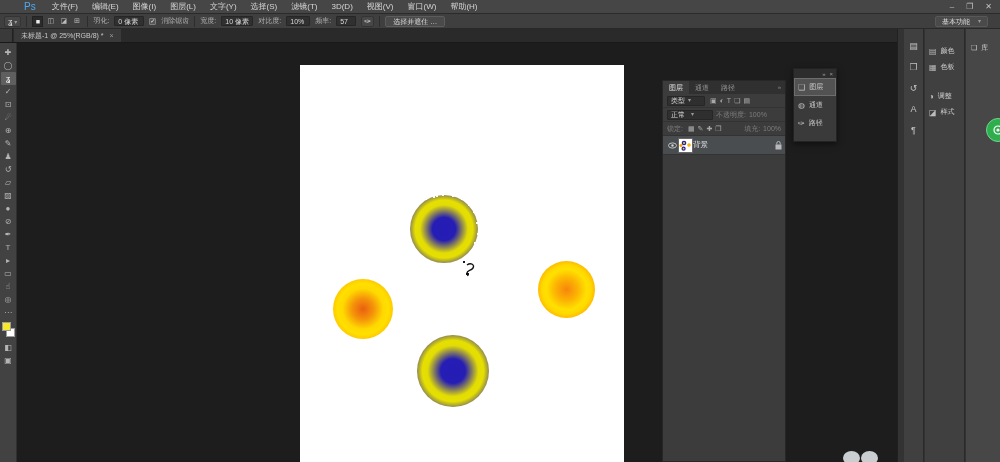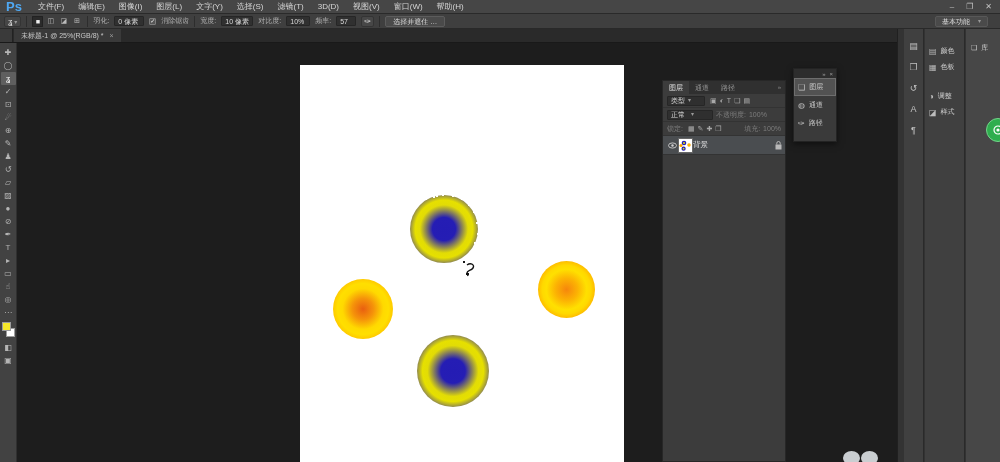--- a/index.html
+++ b/index.html
@@ -2,21 +2,21 @@
 <html><head>
 <meta charset="utf-8">
 <style>
   *{box-sizing:border-box;margin:0;padding:0;}
   html,body{width:1000px;height:462px;overflow:hidden;background:#1d1d1d;}
   body{font-family:"Liberation Sans","DejaVu Sans",sans-serif;-webkit-font-smoothing:antialiased;}
   #app{position:relative;width:1000px;height:462px;overflow:hidden;background:#1d1d1d;color:#ccc;}
 
   
   .menubar{position:absolute;left:0;top:0;width:1000px;height:14px;background:#464646;display:flex;align-items:center;border-bottom:1px solid #2a2a2a;}
-  .ps-logo{color:#4fa8f2;font-weight:bold;font-size:13px;margin:0 9px 0 6px;}
+  .ps-logo{color:#4fa8f2;font-weight:normal;font-size:10px;margin:0 9px 0 24px;}
   .menu-item{font-size:8px;color:#d6d6d6;padding:12px 7px;line-height:14px;white-space:nowrap;}
   .win-controls{margin-left:auto;display:flex;align-items:center;gap:12px;margin-right:8px;font-size:8px;color:#c3c3c3;}
 
   
   .optionsbar{position:absolute;left:0;top:14px;width:1000px;height:15px;background:#3f3f3f;border-bottom:1px solid #292929;display:flex;align-items:center;font-size:7px;color:#b9b9b9;gap:5px;padding-left:4px;}
   .tool-preset{display:flex;align-items:center;gap:2px;background:#474747;border:1px solid #343434;border-radius:2px;padding:0 3px;height:11px;color:#e0e0e0;font-size:8px;}
   .caret{font-size:6px;color:#999;}
   .vsep{width:1px;height:11px;background:#2d2d2d;}
   .mode-btn{width:11px;height:11px;display:flex;align-items:center;justify-content:center;font-size:7px;color:#bbb;border-radius:1px;}
   .mode-btn.active{background:#2b2b2b;color:#eee;box-shadow:inset 0 0 0 1px #222;}

